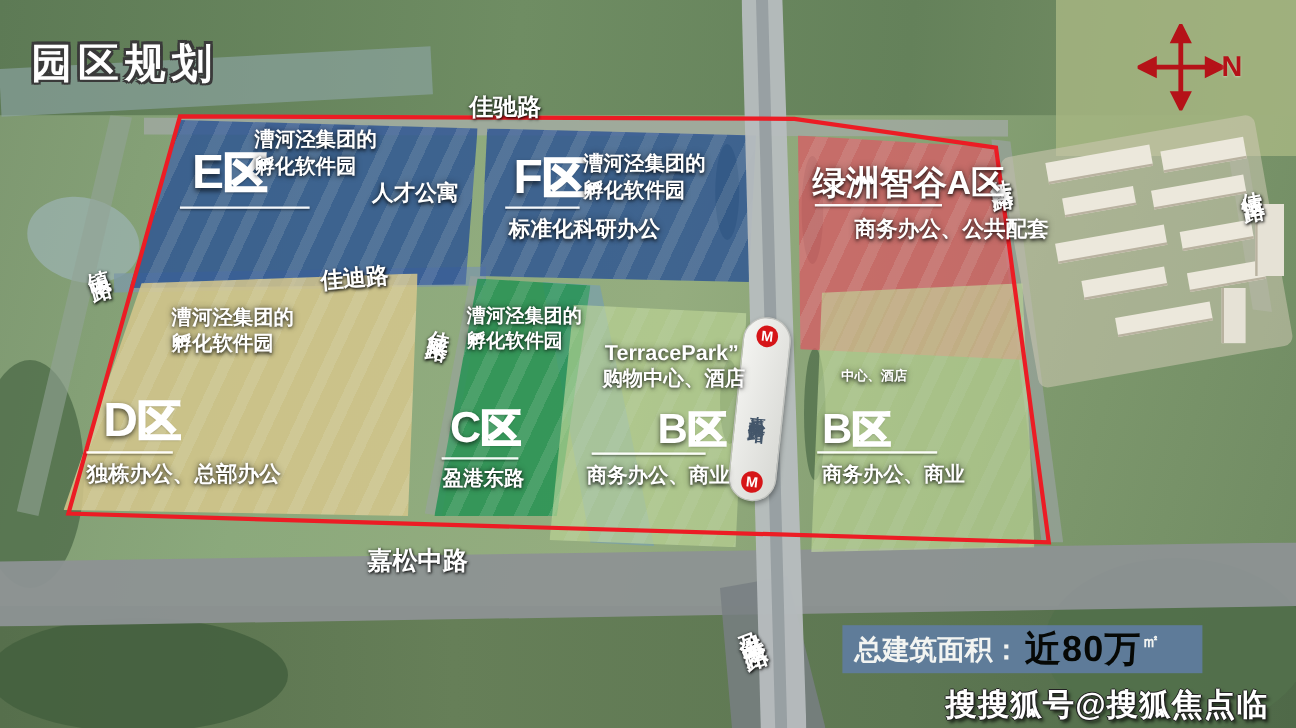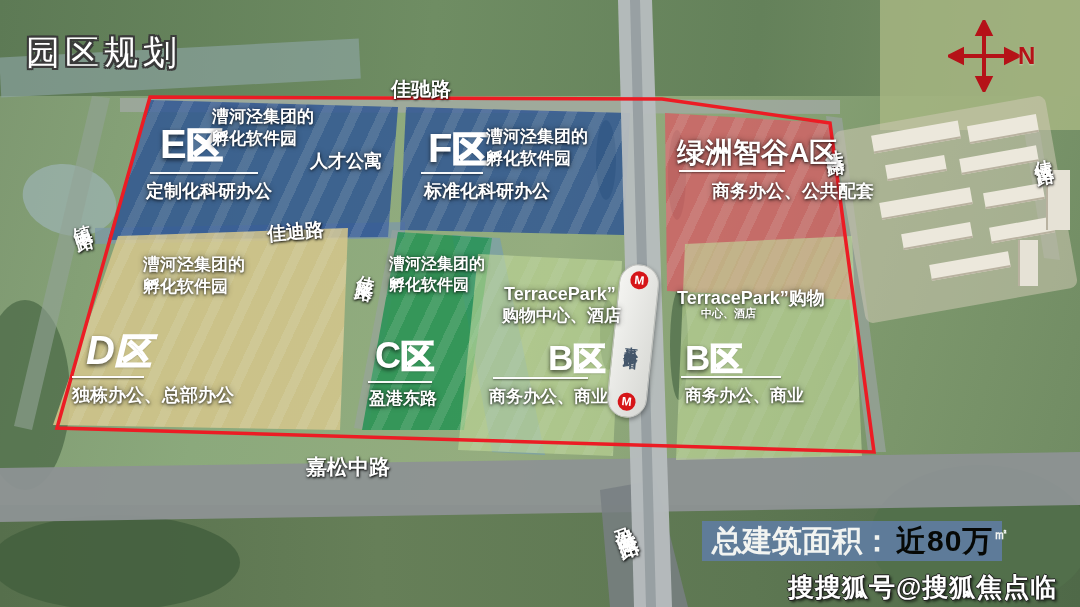--- a/index.html
+++ b/index.html
@@ -22,35 +22,35 @@
   .zname-wrap{position:absolute;z-index:6;white-space:nowrap;}
   .zname{color:#fff;font-weight:bold;font-size:40px;line-height:1;
     text-shadow:0 2px 4px rgba(0,0,0,.65);}
   .hollow{font-size:36px;color:rgba(255,255,255,.15);-webkit-text-stroke:2px #fff;
     text-shadow:0 1px 2px rgba(0,0,0,.4);}
   .divider{position:absolute;z-index:6;border-top:2px solid rgba(255,255,255,.95);
     box-shadow:0 1px 2px rgba(0,0,0,.5);}
   .road{position:absolute;z-index:5;color:#fff;font-weight:bold;white-space:nowrap;
     text-shadow:0 1px 3px rgba(0,0,0,.8),1px 1px 2px rgba(0,0,0,.6);}
   .vroad{writing-mode:vertical-rl;text-orientation:upright;letter-spacing:4px;}
-  .title{position:absolute;z-index:7;color:#fff;font-weight:normal;font-size:34px;letter-spacing:5px;
+  .title{position:absolute;z-index:7;color:#fff;font-weight:bold;font-size:34px;letter-spacing:5px;
     text-shadow:2px 0 0 #3a3a3a,-2px 0 0 #3a3a3a,0 2px 0 #3a3a3a,0 -2px 0 #3a3a3a,2px 2px 0 #3a3a3a,-2px -2px 0 #3a3a3a,2px -2px 0 #3a3a3a,-2px 2px 0 #3a3a3a;}
   
   .station{position:absolute;left:613px;top:264px;width:40px;height:154px;z-index:4;
     border-radius:20px;background:linear-gradient(100deg,#f5f5f2,#d7d8d4);
     border:1px solid #c2c3bf;box-shadow:1px 2px 4px rgba(0,0,0,.35);
     transform:rotate(6deg);display:flex;flex-direction:column;align-items:center;justify-content:space-between;padding:6px 0;box-sizing:border-box;}
   .metro-logo{width:18px;height:18px;border-radius:50%;color:#fff;font-size:12px;font-weight:bold;
     display:flex;align-items:center;justify-content:center;line-height:1;}
   .station-name{writing-mode:vertical-rl;text-orientation:upright;color:#44566a;
     font-weight:bold;font-size:14px;letter-spacing:2px;}
   
   .infobox{position:absolute;left:702px;top:521px;width:300px;height:40px;z-index:7;
     display:flex;align-items:center;padding:0 10px;box-sizing:border-box;opacity:.92;}
-  .info-label{color:#fff;font-weight:bold;font-size:30px;white-space:nowrap;}
+  .info-label{color:#fff;font-weight:bold;font-size:23px;white-space:nowrap;}
   .info-value{color:#000000;font-weight:bold;font-size:30px;white-space:nowrap;margin-left:4px;letter-spacing:1px;}
   .info-unit{color:#fff;font-weight:bold;font-size:15px;align-self:flex-start;margin-top:4px;}
   .watermark{position:absolute;left:788px;top:570px;z-index:7;color:#fff;font-weight:bold;font-size:26px;letter-spacing:1px;
     text-shadow:1px 0 0 #222,-1px 0 0 #222,0 1px 0 #222,0 -1px 0 #222,2px 2px 3px rgba(0,0,0,.8);}
   svg.overlay{position:absolute;inset:0;z-index:5;pointer-events:none;}
   svg.compass{position:absolute;left:948px;top:20px;z-index:7;}
   .nletter{position:absolute;left:1018px;top:42px;z-index:7;font-size:24px;font-weight:bold;color:#b51218;
     text-shadow:0 1px 2px rgba(255,255,255,.4);}
 </style>
 </head>
@@ -130,57 +130,55 @@
   </svg>
   <div class="nletter">N</div>
 
   <div class="zname-wrap" style="left:160px;top:124px;"><span class="zname">E</span><span class="zname hollow">区</span></div>
   <div class="wtxt org" style="left:212px;top:106px;">
     <div>漕河泾集团的</div>
     <div>孵化软件园</div>
   </div>
   <div class="wtxt fn" style="left:310px;top:149px;">人才公寓</div>
   <div class="divider" style="left:150px;top:172px;width:108px;"></div>
-  <div class="wtxt fn" style="left:146px;top:179px;">定制化科研办公</div>
 
   <div class="zname-wrap" style="left:428px;top:128px;"><span class="zname">F</span><span class="zname hollow">区</span></div>
   <div class="wtxt org" style="left:486px;top:126px;">
     <div>漕河泾集团的</div>
     <div>孵化软件园</div>
   </div>
   <div class="divider" style="left:421px;top:172px;width:62px;"></div>
   <div class="wtxt fn" style="left:424px;top:179px;">标准化科研办公</div>
 
   <div class="wtxt" style="left:677px;top:134px;font-size:28px;">绿洲智谷A区</div>
   <div class="divider" style="left:679px;top:170px;width:106px;"></div>
   <div class="wtxt fn" style="left:676px;top:179px;margin-left:36px;">商务办公、公共配套</div>
 
   <div class="wtxt org" style="left:143px;top:254px;">
     <div>漕河泾集团的</div>
     <div>孵化软件园</div>
   </div>
-  <div class="zname-wrap" style="left:86px;top:330px;font-style:italic;"><span class="zname">D</span><span class="zname hollow">区</span></div>
+  <div class="zname-wrap" style="left:86px;top:330px;"><span class="zname">D</span><span class="zname hollow">区</span></div>
   <div class="divider" style="left:72px;top:376px;width:72px;"></div>
   <div class="wtxt fn" style="left:72px;top:383px;">独栋办公、总部办公</div>
 
   <div class="wtxt org" style="left:389px;top:253px;font-size:16px;line-height:21px;">
     <div>漕河泾集团的</div>
     <div>孵化软件园</div>
   </div>
   <div class="zname-wrap" style="left:375px;top:338px;"><span class="zname" style="font-size:36px;">C</span><span class="zname hollow" style="font-size:33px;">区</span></div>
   <div class="divider" style="left:368px;top:381px;width:64px;"></div>
   <div class="wtxt fn" style="left:369px;top:387px;font-size:17px;">盈港东路</div>
 
   <div class="wtxt" style="left:504px;top:284px;font-size:18px;">TerracePark”</div>
   <div class="wtxt" style="left:502px;top:304px;font-size:17px;">购物中心、酒店</div>
   <div class="zname-wrap" style="left:548px;top:340px;"><span class="zname" style="font-size:35px;">B</span><span class="zname hollow" style="font-size:32px;">区</span></div>
   <div class="divider" style="left:493px;top:377px;width:95px;"></div>
   <div class="wtxt fn" style="left:489px;top:385px;font-size:17px;">商务办公、商业</div>
 
-  <div class="wtxt" style="left:677px;top:286px;font-size:18px;">TerracePark”购物</div>
   <div class="wtxt" style="left:701px;top:306px;font-size:11px;">中心、酒店</div>
   <div class="zname-wrap" style="left:685px;top:340px;"><span class="zname" style="font-size:35px;">B</span><span class="zname hollow" style="font-size:32px;">区</span></div>
   <div class="divider" style="left:681px;top:376px;width:100px;"></div>
   <div class="wtxt fn" style="left:685px;top:384px;font-size:17px;">商务办公、商业</div>
 
   <div class="road" style="left:391px;top:76px;font-size:20px;">佳驰路</div>
   <div class="road" style="left:267px;top:219px;font-size:19px;transform:rotate(-5deg);">佳迪路</div>
   <div class="road vroad" style="left:357px;top:262px;font-size:18px;transform:rotate(12deg);">佳采路</div>
   <div class="road" style="left:306px;top:453px;font-size:21px;">嘉松中路</div>
   <div class="road vroad" style="left:606px;top:512px;font-size:20px;transform:rotate(-20deg);">盈港东路</div>

